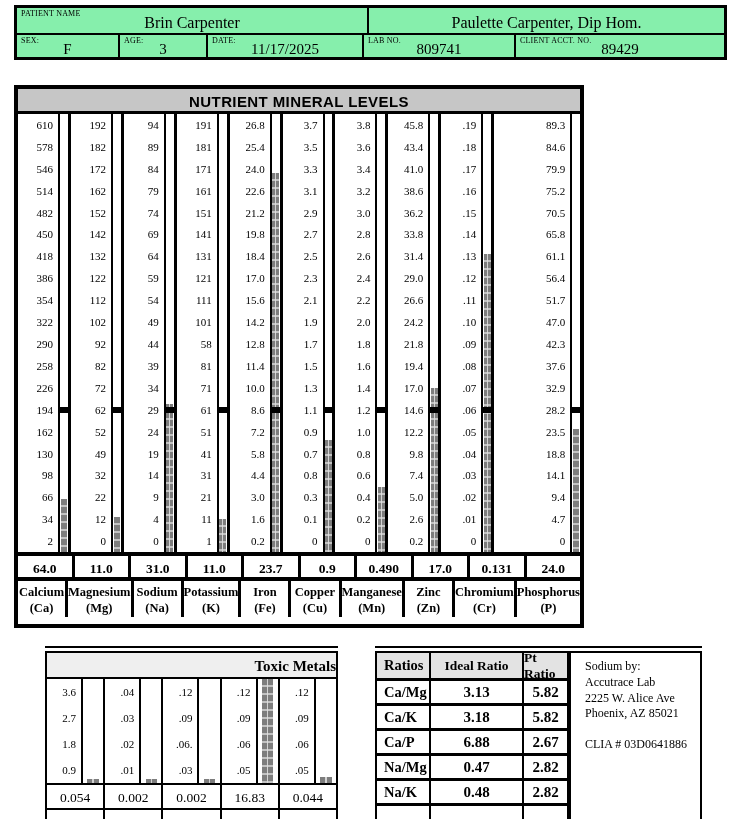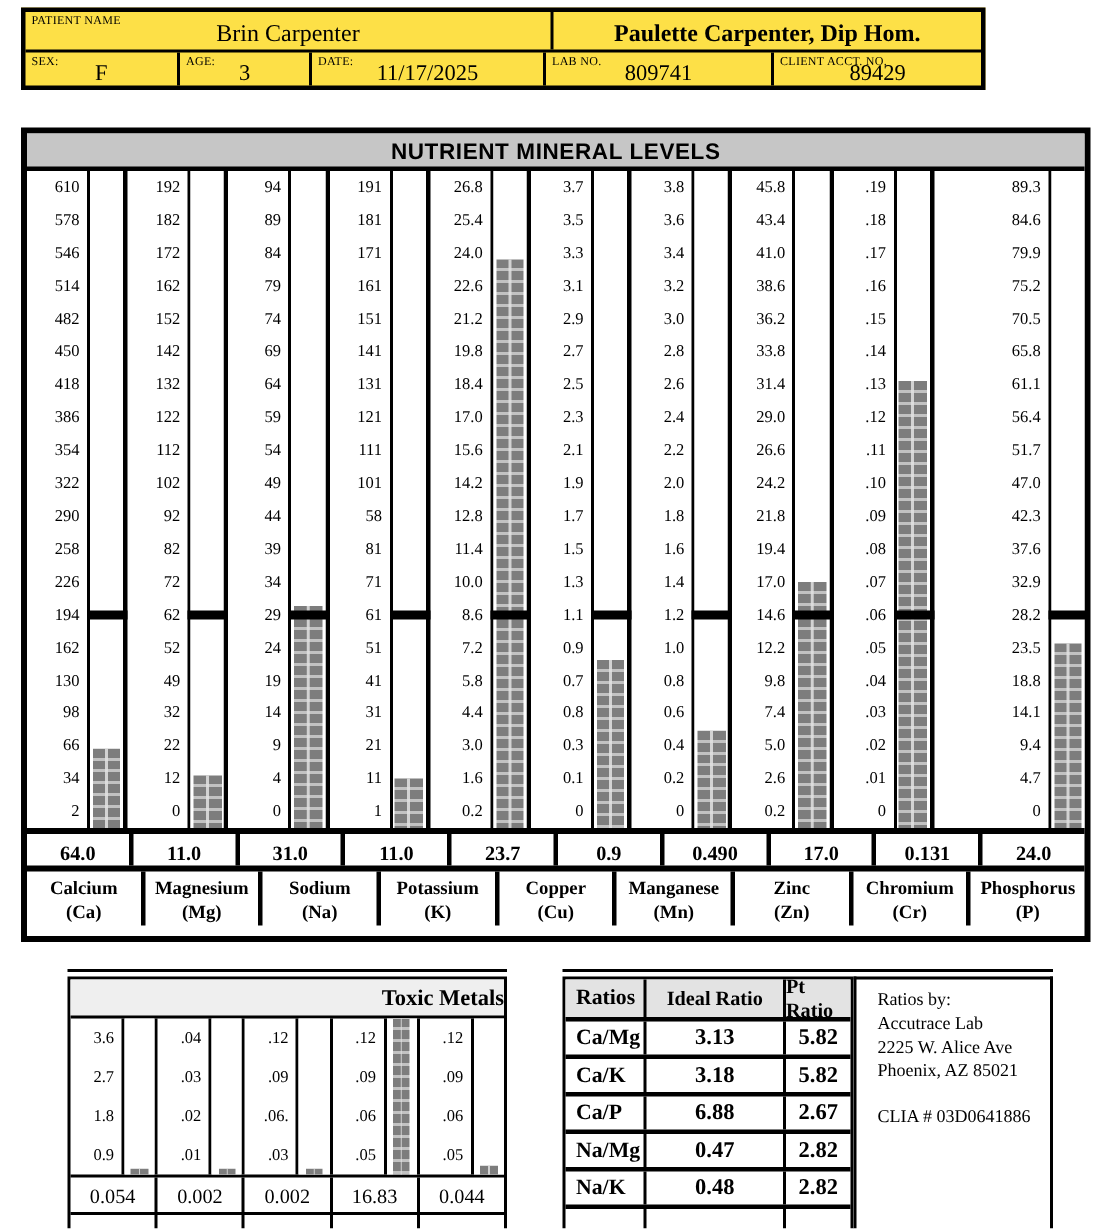--- a/index.html
+++ b/index.html
@@ -2,35 +2,35 @@
 <html><head>
 <meta charset="utf-8">
 <style>
   * { margin:0; padding:0; box-sizing:border-box; }
   html,body { background:#fff; }
   .page {
     position:relative; width:741px; height:819px; overflow:hidden;
     background:#fff; font-family:"Liberation Serif", serif; color:#000;
   }
   
-  .phdr { position:absolute; left:14px; top:5px; width:643px; border:3px solid #000; background:#fde047; }
+  .phdr { position:absolute; left:14px; top:5px; width:713px; border:3px solid #000; background:#86efac; }
   .phdr-row1 { display:flex; height:25px; }
   .phdr-row2 { display:flex; height:24px; border-top:2px solid #000; }
   .cell { position:relative; display:flex; align-items:center; justify-content:center; }
   .cell .lbl { position:absolute; top:1px; left:4px; font-size:8px; letter-spacing:.2px; white-space:nowrap; }
   .cell .val { font-size:15px; margin-top:6px; white-space:nowrap; }
   .cell .big { font-size:16px; margin-top:4px; }
   .name-cell { width:352px; border-right:2px solid #000; }
-  .pract-cell { flex:1;font-weight:bold; }
+  .pract-cell { flex:1; }
   .phdr-row2 .cell { border-right:2px solid #000; }
   .phdr-row2 .cell:last-child { border-right:none; }
   .w0{width:103px} .w1{width:88px} .w2{width:156px} .w3{width:152px} .w4{flex:1}
 
   
-  .main-sec { position:absolute; left:14px; top:85px; width:713px; height:543px; border:4px solid #000; background:#fff; }
+  .main-sec { position:absolute; left:14px; top:85px; width:570px; height:543px; border:4px solid #000; background:#fff; }
   .title-bar {
     height:25px; line-height:25px; text-align:center; background:#c6c6c6;
     border-bottom:3px solid #000; font-family:"Liberation Sans", sans-serif;
     font-weight:bold; font-size:15px; letter-spacing:.4px;
   }
   .chart { display:flex; height:438px; }
   .mcol { flex:1; display:flex; border-right:3px solid #000; min-width:0; }
   .mcol:last-child { border-right:none;margin-left:36px; }
   .ticks { width:42px; display:flex; flex-direction:column; border-right:2px solid #000; }
   .tick { flex:1; display:flex; align-items:center; justify-content:flex-end; padding-right:5px; font-size:11px; }
@@ -432,20 +432,24 @@
         </div>
         <div class="lcell">
           <div>Sodium</div>
           <div>(Na)</div>
         </div>
         <div class="lcell">
           <div>Potassium</div>
           <div>(K)</div>
         </div>
         <div class="lcell">
+          <div>Iron</div>
+          <div>(Fe)</div>
+        </div>
+        <div class="lcell">
           <div>Copper</div>
           <div>(Cu)</div>
         </div>
         <div class="lcell">
           <div>Manganese</div>
           <div>(Mn)</div>
         </div>
         <div class="lcell">
           <div>Zinc</div>
           <div>(Zn)</div>
@@ -574,21 +578,21 @@
       </div>
     <div class="r-row stub">
       <div class="r-c r-c0"></div>
         <div class="r-c r-c1"></div>
         <div class="r-c r-c2"></div>
     </div>
   </div>
 
   <div class="testing">
     <div id="testing-lines">
-        <div>Ratios by:</div>
+        <div>Sodium by:</div>
         <div>Accutrace Lab</div>
         <div>2225 W. Alice Ave</div>
         <div>Phoenix, AZ 85021</div>
       </div>
     <div class="clia">CLIA # 03D0641886</div>
   </div>
 
 </div>
 
 </body></html>

